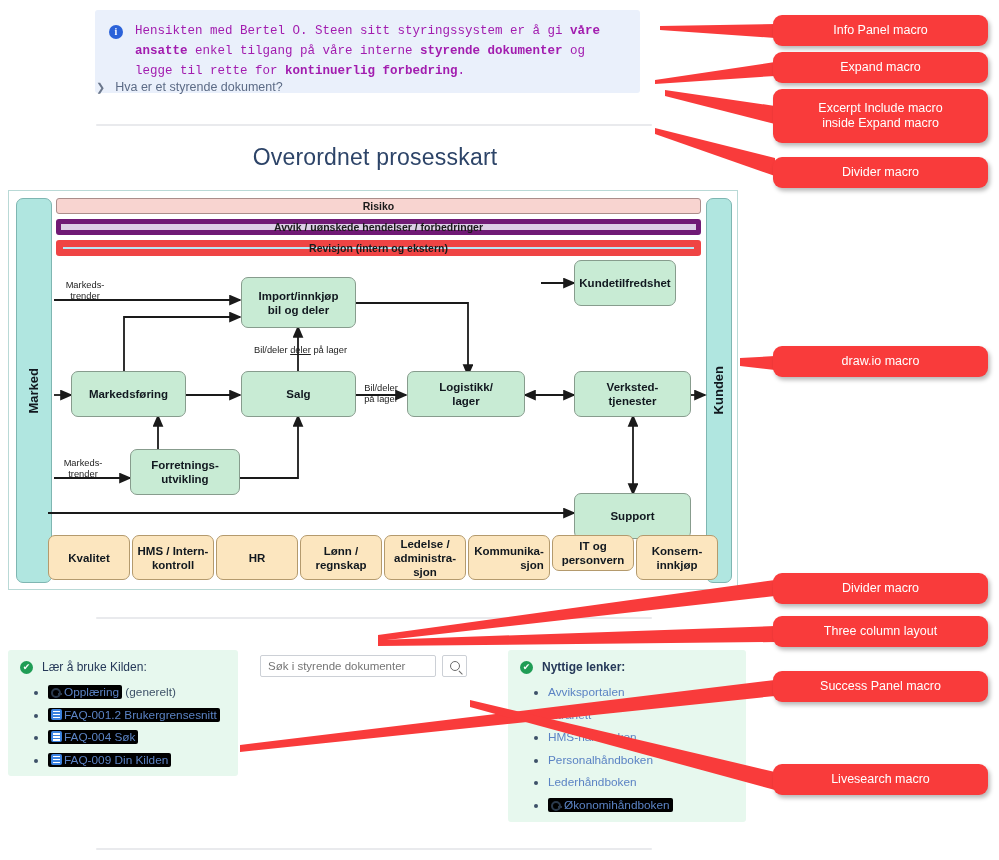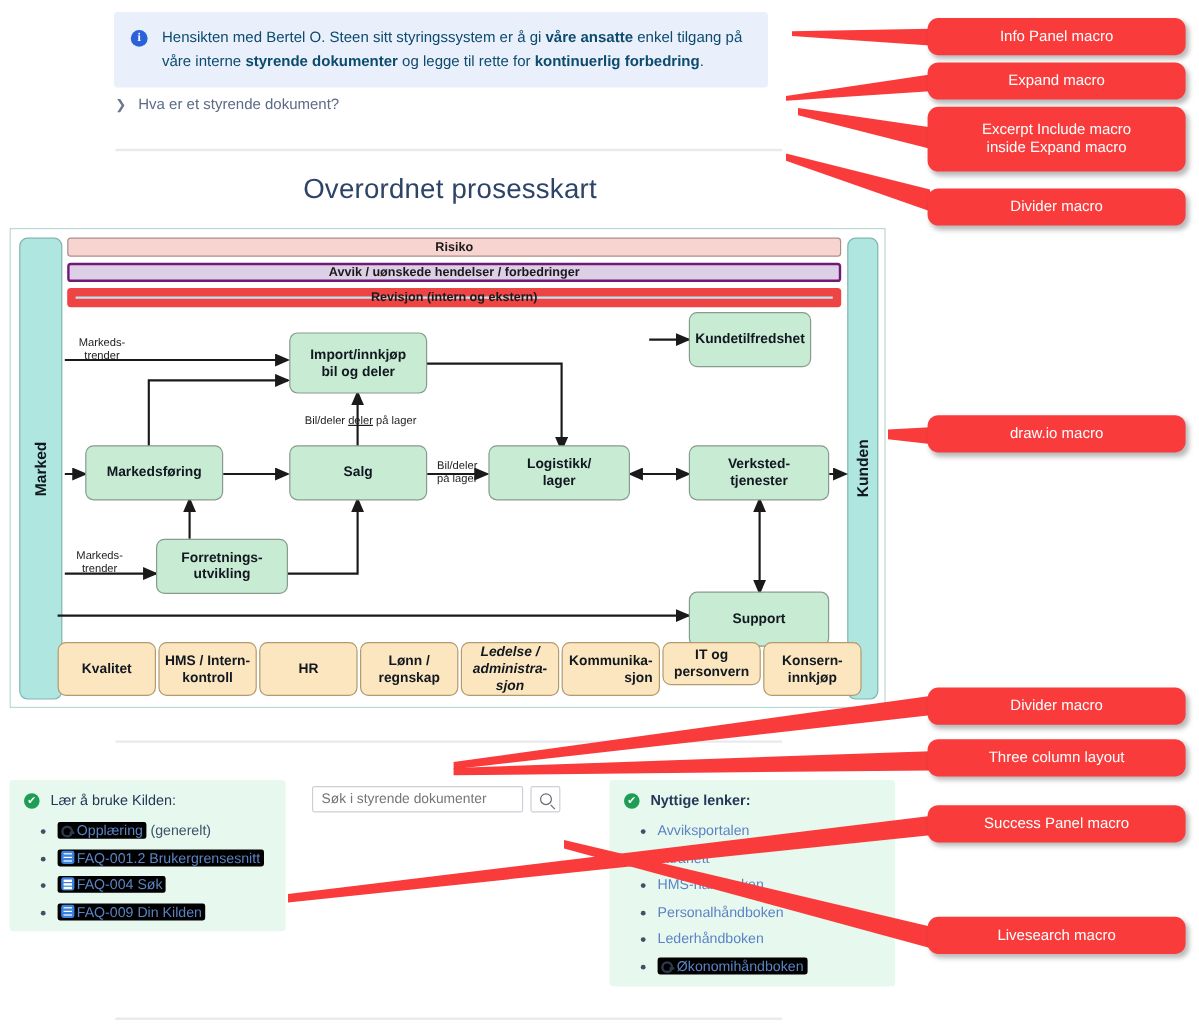--- a/index.html
+++ b/index.html
@@ -16,21 +16,21 @@
   .info-panel{
     position:absolute;left:95px;top:10px;width:545px;min-height:46px;
     background:#eaf0fb;border-radius:3px;
     padding:11px 14px 12px 40px;box-sizing:border-box;
   }
   .info-icon{
     position:absolute;left:14px;top:15px;width:14px;height:14px;border-radius:50%;
     background:#2b62d9;color:#fff;font-size:10px;font-weight:bold;
     text-align:center;line-height:14px;font-family:"Liberation Serif",serif;
   }
-  .info-text{font-size:12.5px;line-height:20px;color:#0c4a6e;}
+  .info-text{font-size:12.5px;line-height:20px;color:#a21caf;font-family:Liberation Mono, monospace;}
   .info-text b{font-weight:bold;}
 
   
   .expand-row{position:absolute;left:96px;top:80px;display:flex;align-items:center;gap:10px;}
   .expand-chevron{font-size:11px;color:#6b778c;display:inline-block;}
   .expand-label{font-size:12.5px;color:#5c6b86;}
 
   
   .divider{position:absolute;height:2px;background:#e9eaed;border-radius:1px;}
   .divider.d1{left:96px;top:124px;width:556px;}
@@ -50,21 +50,21 @@
   .dbox{position:absolute;box-sizing:border-box;display:flex;align-items:center;
     justify-content:center;text-align:center;border-radius:7px;
     font-weight:bold;font-size:11.5px;line-height:14px;color:#11181f;}
   .green{background:#c8ebd4;border:1px solid #879c8d;}
   .orange{background:#fce6bf;border:1px solid #b49a6d;}
   .teal{background:#b0e6e0;border:1px solid #7fb6b2;}
   .bar{position:absolute;box-sizing:border-box;border-radius:3px;
     font-weight:bold;font-size:10.5px;color:#1a1a1a;display:flex;
     align-items:center;justify-content:center;}
   .bar.risiko{background:#f8d4d0;border:1px solid #ab8d8b;}
-  .bar.avvik{background:#ddcfe6;border:2px solid #701a75;}
+  .bar.avvik{background:#ddcfe6;border:5px solid #701a75;}
   .bar.revisjon{background:#b8e6f5;border:7px solid #ef4444;}
   .vlabel{writing-mode:vertical-rl;transform:rotate(180deg);font-weight:bold;font-size:13px;}
   .elabel{position:absolute;font-size:9.3px;line-height:11px;color:#1d1d1d;text-align:center;}
   .elabel u{text-decoration:underline;}
   .dsvg{position:absolute;left:0;top:0;width:730px;height:400px;pointer-events:none;}
 
   
   .success-panel{position:absolute;box-sizing:border-box;background:#e7f8ee;
     border-radius:3px;padding:10px 12px 12px 12px;}
   .sp-left{left:8px;top:650px;width:230px;height:126px;}
@@ -228,21 +228,21 @@
       <span style="white-space:pre-line">HMS / Intern-
 kontroll</span>
     </div>
     <div class="dbox orange" style="left:208px;top:345px;width:82px;height:45px;">
       <span style="white-space:pre-line">HR</span>
     </div>
     <div class="dbox orange" style="left:292px;top:345px;width:82px;height:45px;">
       <span style="white-space:pre-line">Lønn /
 regnskap</span>
     </div>
-    <div class="dbox orange" style="left:376px;top:345px;width:82px;height:45px;font-style:italic;">
+    <div class="dbox orange" style="left:376px;top:345px;width:82px;height:45px;">
       <span style="white-space:pre-line">Ledelse /
 administra-
 sjon</span>
     </div>
     <div class="dbox orange" style="left:460px;top:345px;width:82px;height:45px;text-align:right;">
       <span style="white-space:pre-line">Kommunika-
 sjon</span>
     </div>
     <div class="dbox orange" style="left:544px;top:345px;width:82px;height:36px;">
       <span style="white-space:pre-line">IT og

